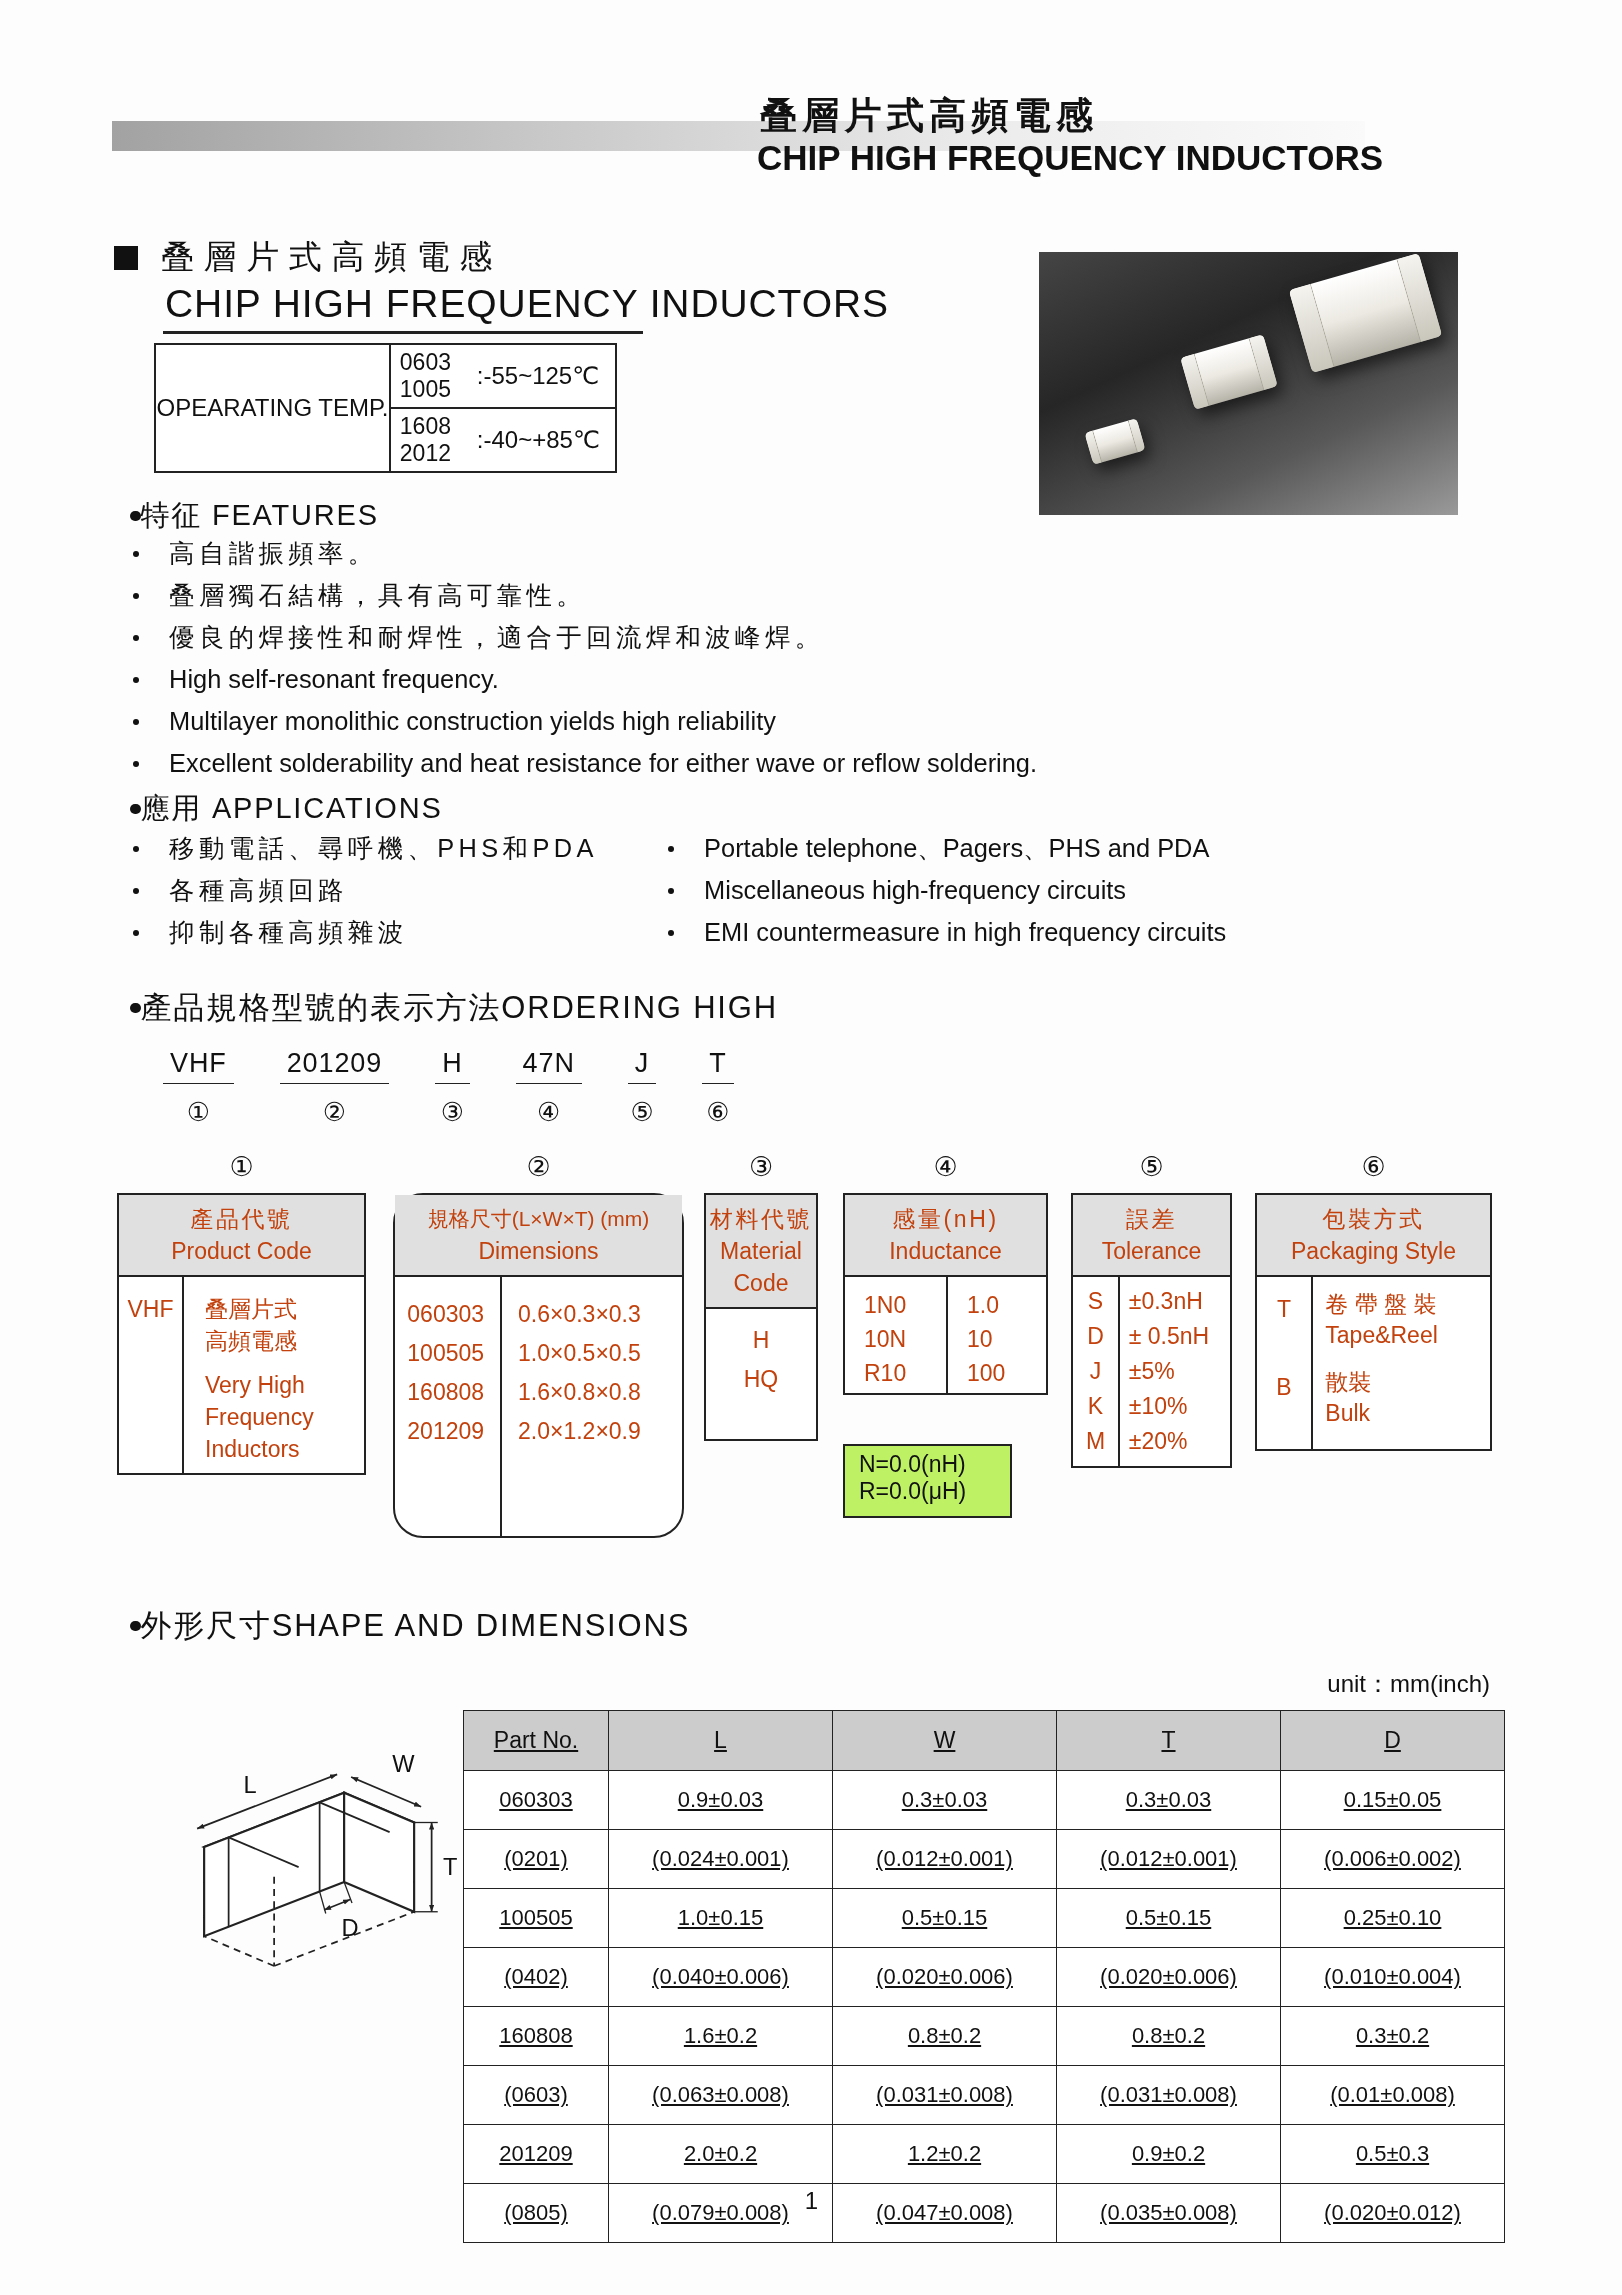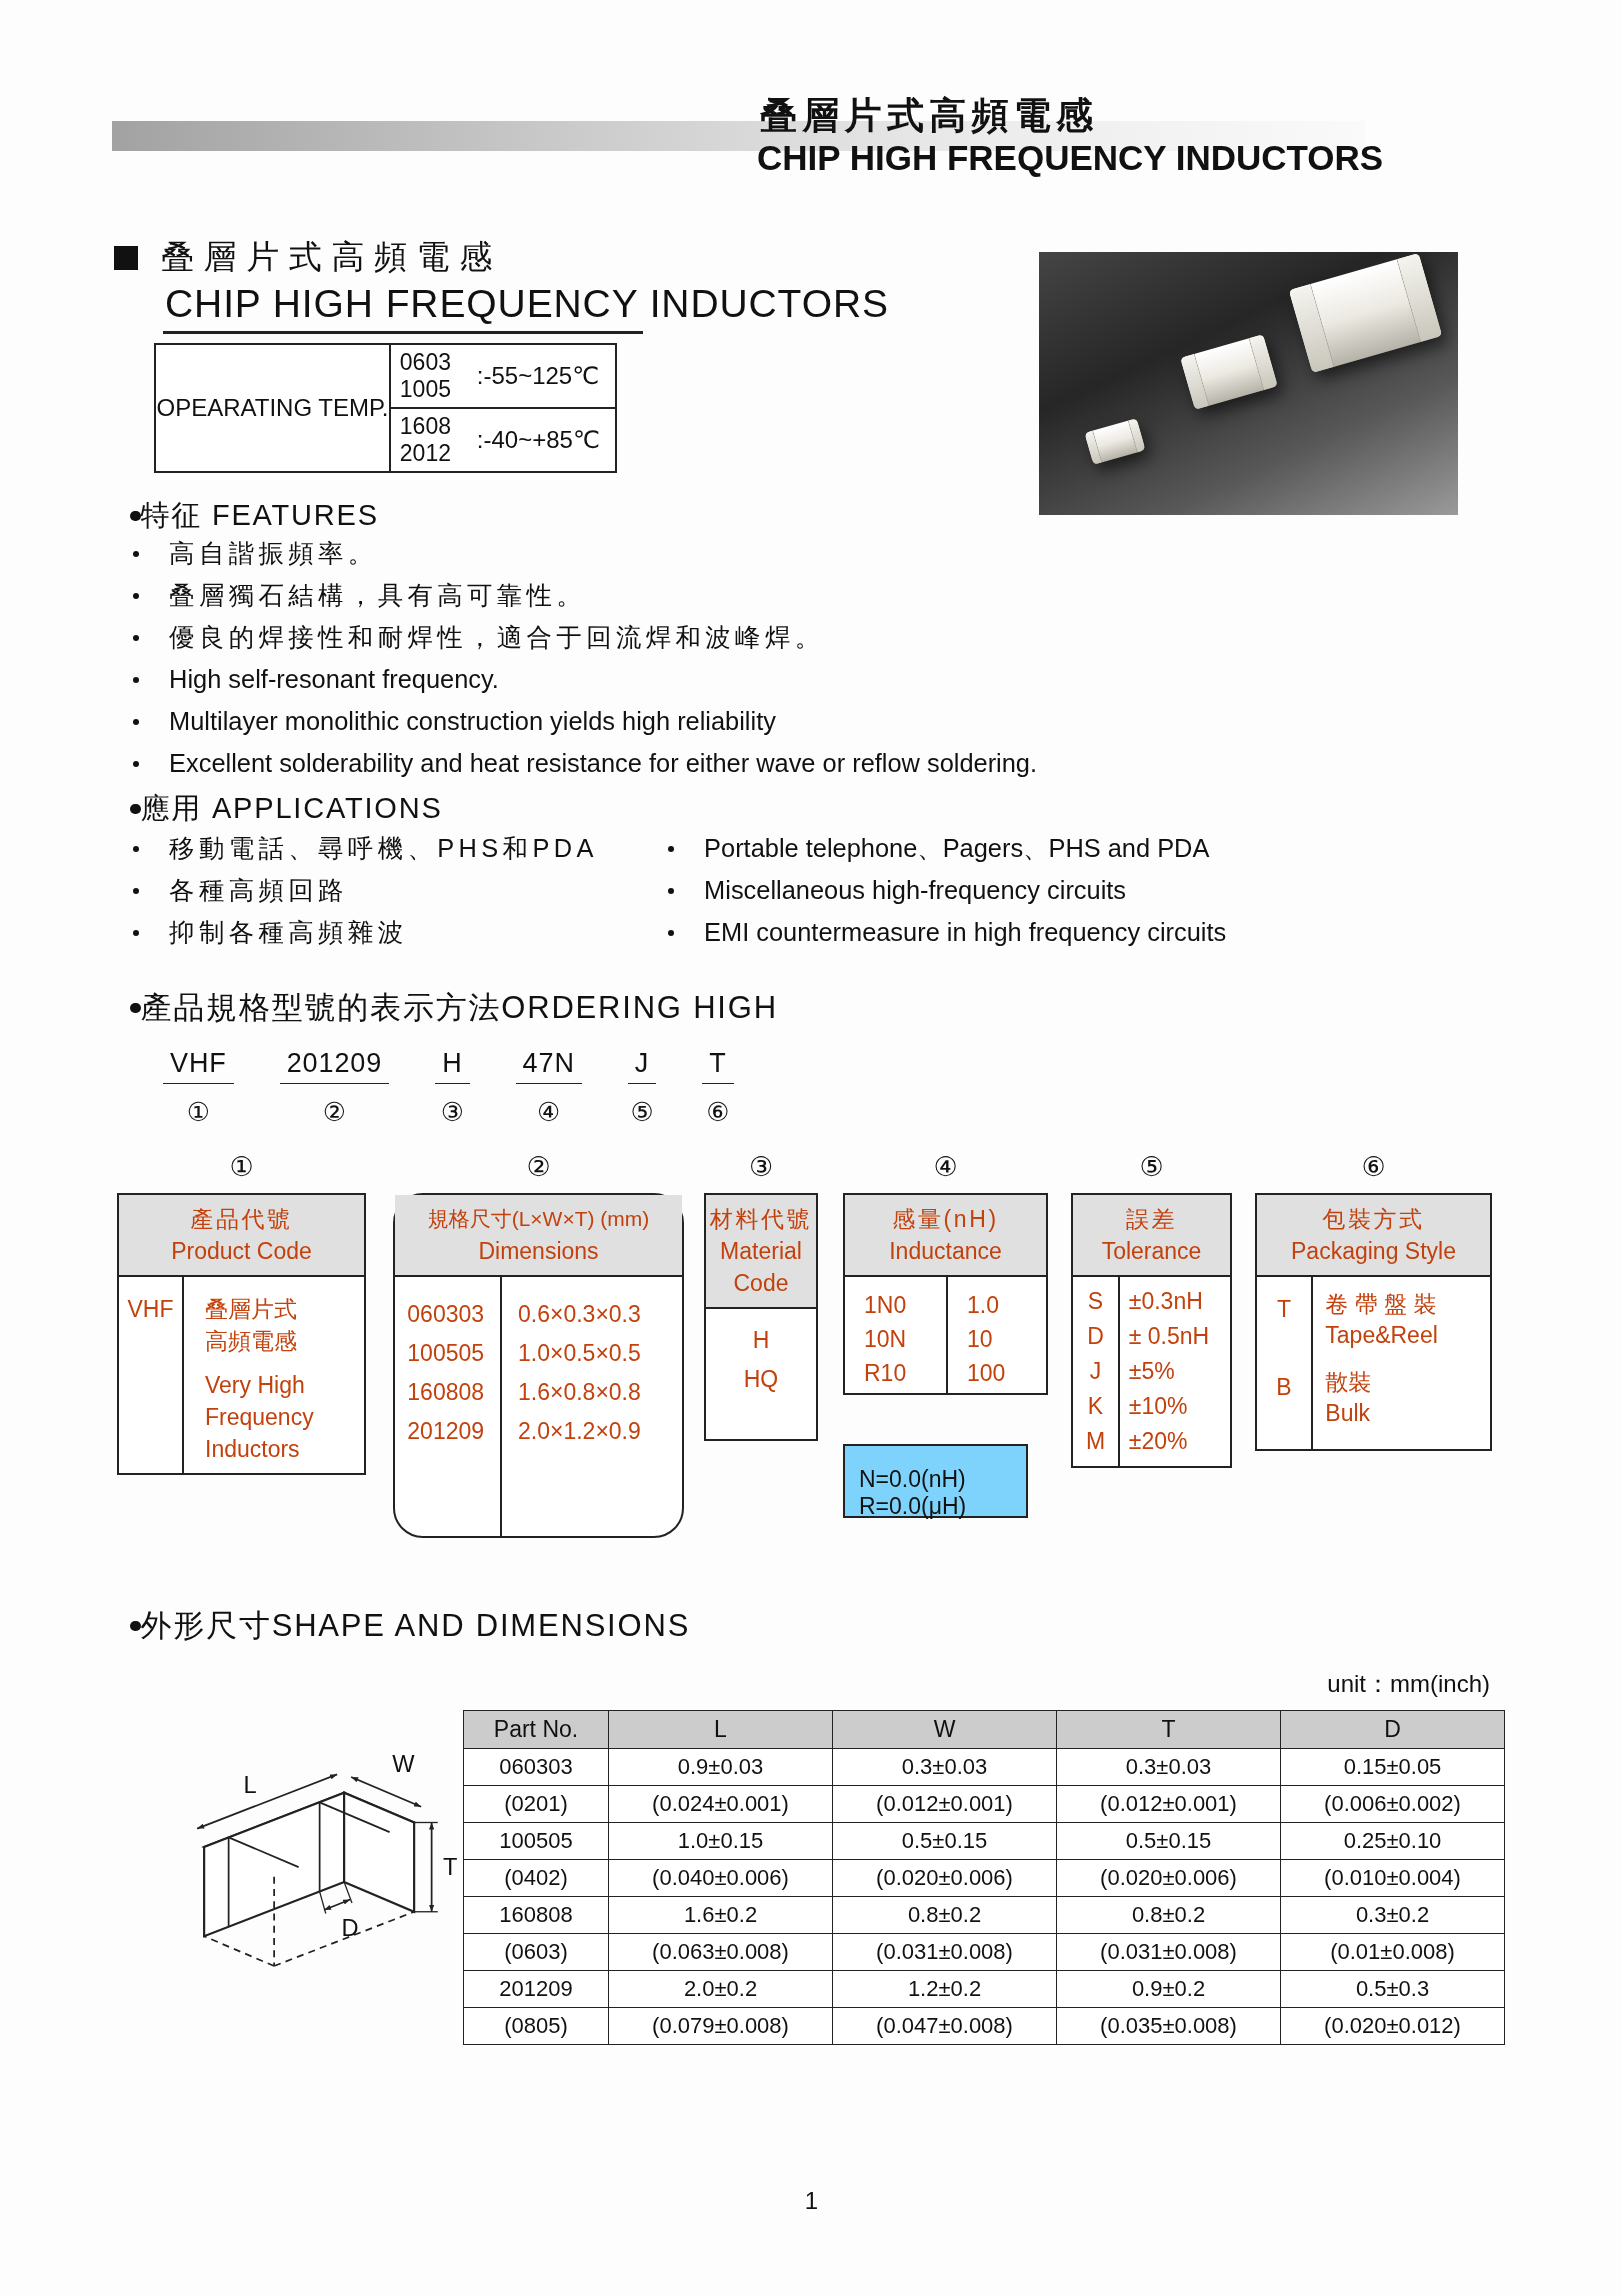--- a/index.html
+++ b/index.html
@@ -99,41 +99,41 @@
   #t2 .c1 { width:107px; padding:17.5px 0 0 12.3px; font-size:23px; line-height:39px; }
   #t2 .c2 { flex:1; padding:17.5px 0 0 16px; font-size:23px; line-height:39px; }
 
   #t3 { left:704px; width:114px; }
   #t3 .obody { display:block; height:130px; text-align:center; padding-top:12.3px; font-size:23px; line-height:39px; }
 
   #t4 { left:843px; width:205px; }
   #t4 .obody { height:116px; }
   #t4 .c1 { width:103px; padding:10.5px 0 0 19px; line-height:34px; font-size:23px; }
   #t4 .c2 { flex:1; padding:10.5px 0 0 19px; line-height:34px; font-size:23px; }
-  .onote { position:absolute; left:843px; top:1444px; width:185px; height:74px;
-    border:2.6px solid #222; padding:20px 0 0 14px; font-size:23px; line-height:27px; background:#7dd3fc; }
+  .onote { position:absolute; left:843px; top:1444px; width:169px; height:74px;
+    border:2.6px solid #222; padding:5px 0 0 14px; font-size:23px; line-height:27px; background:#bef264; }
 
   #t5 { left:1071px; width:161px; }
   #t5 .obody { height:189px; }
   #t5 .c1 { width:47px; padding-top:7px; text-align:center; line-height:35px; font-size:23px; }
   #t5 .c2 { flex:1; padding:7px 0 0 8.8px; line-height:35px; font-size:23px; }
 
   #t6 { left:1255px; width:237px; }
   #t6 .obody { height:172px; }
   #t6 .c1 { width:56px; display:flex; flex-direction:column; align-items:center;
     padding-top:19px; gap:51px; font-size:23px; }
   #t6 .c2 { flex:1; padding:12.3px 0 0 12.3px; font-size:23px; line-height:31px; }
   .gap18 { height:16px; }
 
   
   .unit { position:absolute; right:133px; top:1668px; font-size:24px; }
   .diagram { position:absolute; left:121px; top:1742px; }
 
   .dim-table { position:absolute; left:463px; top:1710px; border-collapse:collapse; font-size:22px; background:#fff; }
-  .dim-table th, .dim-table td { border:1.8px solid #222; text-align:center; padding:5px; }
+  .dim-table th, .dim-table td { border:1.8px solid #222; text-align:center; padding:16px;text-decoration:underline; }
   .dim-table th { background:#cccccc; height:37px; font-weight:normal; font-size:23px; }
   .dim-table td { height:33px; }
 
   .pageno { position:absolute; left:0; right:0; top:2187px; text-align:center; font-size:24px; }
 </style>
 </head>
 <body>
 
 <div class="page">
 

